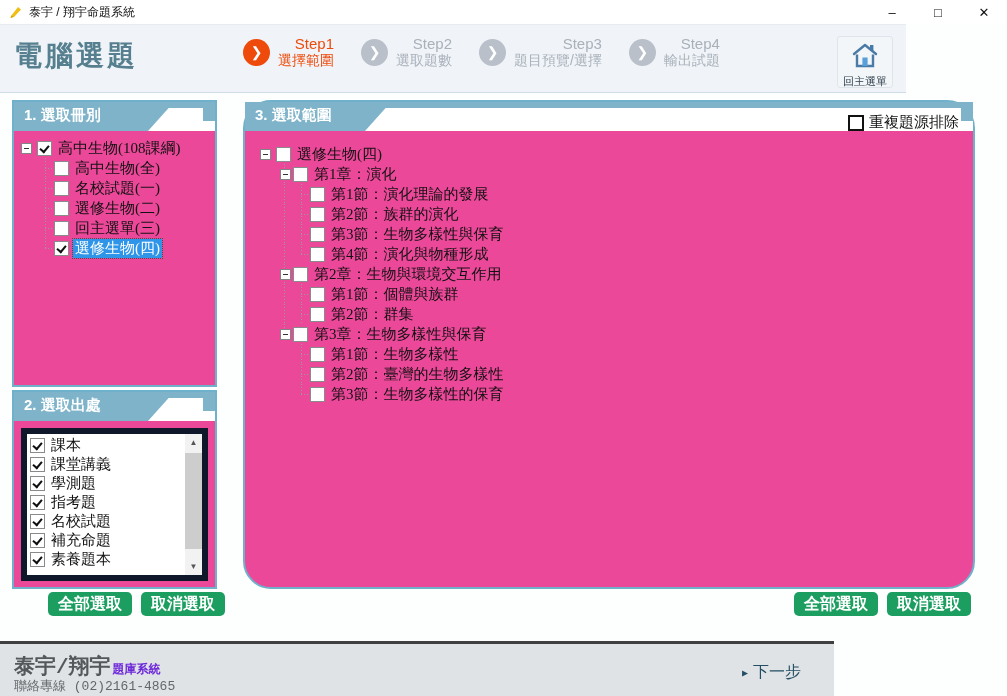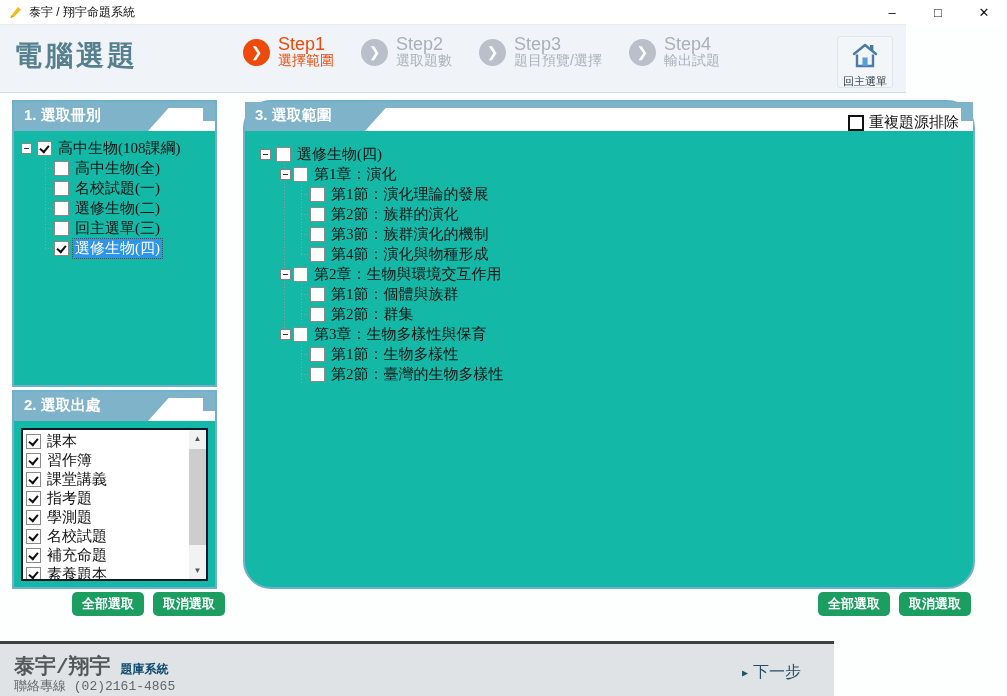--- a/index.html
+++ b/index.html
@@ -20,30 +20,30 @@
   .header{position:absolute;left:0;top:24px;width:906px;height:67px;background:#f0f4f8;
           border-top:1px solid #e7ecf1;border-bottom:1px solid #cfdde8;}
   .pagetitle{position:absolute;left:14px;top:12px;font-size:28px;font-weight:bold;
              color:#56808f;letter-spacing:3px;}
   .steps{position:absolute;left:243px;top:11px;display:flex;align-items:center;}
   .step{display:flex;align-items:center;margin-right:27px;}
   .stepcircle{width:27px;height:27px;border-radius:50%;background:#b9c0ca;color:#fff;
               display:flex;align-items:center;justify-content:center;font-size:14px;
               font-weight:bold;margin-right:8px;}
   .steptext{line-height:16px;font-size:14px;color:#a9b0ba;}
-  .steptext .l1{font-size:18px;}
+  .steptext .l1{font-size:15px;text-align:right;}
   .step.active .stepcircle{background:#ee4a0b;}
   .step.active .steptext{color:#ee4a0b;}
   .homebtn{position:absolute;right:13px;top:11px;width:54px;height:50px;border:1px solid #dfe5ea;
            border-radius:3px;display:flex;flex-direction:column;align-items:center;
            justify-content:flex-start;cursor:pointer;background:#f2f6f9;}
   .homebtn .hlabel{font-size:11px;color:#33424e;margin-top:1px;}
 
   
-  .panel{position:absolute;background:#14b8a6;border:2px solid #6fb0ca;}
+  .panel{position:absolute;background:#ec4899;border:2px solid #6fb0ca;}
   .phead{position:relative;height:29px;background:#fff;}
   .phead .strip{position:absolute;left:0;top:0;right:0;height:6px;background:#7eb3c9;}
   .phead .tab{position:absolute;left:0;top:0;height:29px;background:#7eb3c9;
               clip-path:polygon(0 0,100% 0,calc(100% - 26px) 100%,0 100%);
               color:#fff;font-weight:bold;font-size:15px;line-height:26px;
               padding-left:10px;box-sizing:border-box;}
   .phead .corner{position:absolute;right:0;top:0;width:12px;height:19px;background:#7eb3c9;}
   #panel1{left:12px;top:100px;width:201px;height:283px;}
   #panel2{left:12px;top:390px;width:201px;height:195px;}
   #panel3{left:243px;top:100px;width:728px;height:485px;border-radius:28px;}
@@ -67,50 +67,50 @@
   .texp::after{content:"";position:absolute;left:2px;top:4px;width:5px;height:1px;background:#333;}
   .tstub.troot .texp{left:1px;}
   .cb{display:inline-block;width:13px;height:13px;border:1px solid #8a8a8a;background:#fff;
       position:relative;flex:0 0 13px;margin-right:4px;cursor:pointer;box-sizing:content-box;}
   .cbchecked::after{content:"";position:absolute;left:2px;top:3px;width:7px;height:4px;
       border-left:2px solid #101010;border-bottom:2px solid #101010;transform:rotate(-50deg);}
   .tlabel{padding:0 2px;cursor:default;}
   .tsel{background:#2e95e9;color:#fff;outline:1px dotted #4a4a4a;}
 
   
-  .listbox{position:absolute;left:7px;right:7px;top:36px;bottom:6px;border:2px solid #0f172a;
+  .listbox{position:absolute;left:7px;right:7px;top:36px;bottom:6px;border:6px solid #0f172a;
            background:#fff;overflow:hidden;}
   .listrows{position:absolute;left:3px;top:2px;right:19px;}
   .lrow{display:flex;align-items:center;height:19px;font-family:"Liberation Serif","DejaVu Serif",serif;
         font-size:15px;color:#111;white-space:nowrap;}
   .scrollbar{position:absolute;right:0;top:0;bottom:0;width:17px;background:#f2f2f2;}
   .sarrow{position:absolute;left:0;width:17px;height:17px;display:flex;align-items:center;
           justify-content:center;font-size:8px;color:#555;background:#f2f2f2;cursor:pointer;}
   .sarrow.up{top:0;} .sarrow.down{bottom:0;}
   .sthumb{position:absolute;left:0;top:19px;width:17px;height:96px;background:#cdcdcd;cursor:pointer;}
 
   
   .dedupe{position:absolute;right:14px;top:11px;display:flex;align-items:center;z-index:3;}
   .dedupe .bigcb{width:12px;height:12px;border:2px solid #111;background:#fff;margin-right:5px;cursor:pointer;}
   .dedupe .dlabel{font-family:"Liberation Serif","DejaVu Serif",serif;font-size:15px;color:#111;}
 
   
   .btnrow{position:absolute;display:flex;gap:9px;}
   #btnrow-left{left:0;top:592px;width:225px;justify-content:flex-end;}
   #btnrow-right{left:746px;top:592px;width:225px;justify-content:flex-end;}
-  .gbtn{background:#1b9e60;color:#fff;font-size:13px;font-weight:bold;border:none;
+  .gbtn{background:#1b9e60;color:#fff;font-size:16px;font-weight:bold;border:none;
         border-radius:5px;height:24px;padding:0 10px;cursor:pointer;
         font-family:"Liberation Sans","DejaVu Sans",sans-serif;}
 
   
   .footer{position:absolute;left:0;top:641px;width:834px;height:55px;background:#e0e3e6;
           border-top:3px solid #404040;font-family:Liberation Mono, monospace;}
   .brandline{position:absolute;left:14px;top:8px;display:flex;align-items:baseline;}
   .brand{font-size:21px;font-weight:bold;color:#55585b;}
-  .brandsuffix{font-size:12px;font-weight:bold;color:#0c4a6e;margin-left:10px;}
+  .brandsuffix{font-size:12px;font-weight:bold;color:#6d28d9;margin-left:2px;}
   .phone{position:absolute;left:14px;top:33px;font-size:13px;color:#63676b;}
   .nextbtn{position:absolute;right:33px;top:18px;font-size:16px;color:#234f64;cursor:pointer;
            display:flex;align-items:center;}
   .nextbtn .tri{font-size:10px;margin-right:5px;}
 </style>
 </head>
 <body>
 
 <div class="titlebar">
   <span class="appicon">
@@ -226,33 +226,29 @@
     <span class="corner"></span>
   </div>
   <div class="listbox">
     <div class="listrows" id="list2">
         <div class="lrow">
           <span class="cb cbchecked"></span>
           <span class="tlabel">課本</span>
         </div>
         <div class="lrow">
           <span class="cb cbchecked"></span>
-          <span class="tlabel">習作簿</span>
-        </div>
-        <div class="lrow">
-          <span class="cb cbchecked"></span>
           <span class="tlabel">課堂講義</span>
         </div>
         <div class="lrow">
           <span class="cb cbchecked"></span>
+          <span class="tlabel">學測題</span>
+        </div>
+        <div class="lrow">
+          <span class="cb cbchecked"></span>
           <span class="tlabel">指考題</span>
-        </div>
-        <div class="lrow">
-          <span class="cb cbchecked"></span>
-          <span class="tlabel">學測題</span>
         </div>
         <div class="lrow">
           <span class="cb cbchecked"></span>
           <span class="tlabel">名校試題</span>
         </div>
         <div class="lrow">
           <span class="cb cbchecked"></span>
           <span class="tlabel">補充命題</span>
         </div>
         <div class="lrow">
@@ -306,21 +302,21 @@
         <span class="tguide tline"></span>
         <span class="tstub tmid"></span>
         <span class="cb"></span>
         <span class="tlabel">第2節：族群的演化</span>
       </div>
       <div class="trow">
         <span class="tguide"></span>
         <span class="tguide tline"></span>
         <span class="tstub tmid"></span>
         <span class="cb"></span>
-        <span class="tlabel">第3節：族群演化的機制</span>
+        <span class="tlabel">第3節：生物多樣性與保育</span>
       </div>
       <div class="trow">
         <span class="tguide"></span>
         <span class="tguide tline"></span>
         <span class="tstub tlast"></span>
         <span class="cb"></span>
         <span class="tlabel">第4節：演化與物種形成</span>
       </div>
       <div class="trow">
         <span class="tguide"></span>
@@ -358,20 +354,27 @@
         <span class="tstub tmid"></span>
         <span class="cb"></span>
         <span class="tlabel">第1節：生物多樣性</span>
       </div>
       <div class="trow">
         <span class="tguide"></span>
         <span class="tguide"></span>
         <span class="tstub tmid"></span>
         <span class="cb"></span>
         <span class="tlabel">第2節：臺灣的生物多樣性</span>
+      </div>
+      <div class="trow">
+        <span class="tguide"></span>
+        <span class="tguide"></span>
+        <span class="tstub tlast"></span>
+        <span class="cb"></span>
+        <span class="tlabel">第3節：生物多樣性的保育</span>
       </div>
     </div>
 </div>
 
 <div class="btnrow" id="btnrow-left">
   <button class="gbtn">全部選取</button>
   <button class="gbtn">取消選取</button>
 </div>
 <div class="btnrow" id="btnrow-right">
   <button class="gbtn">全部選取</button>

